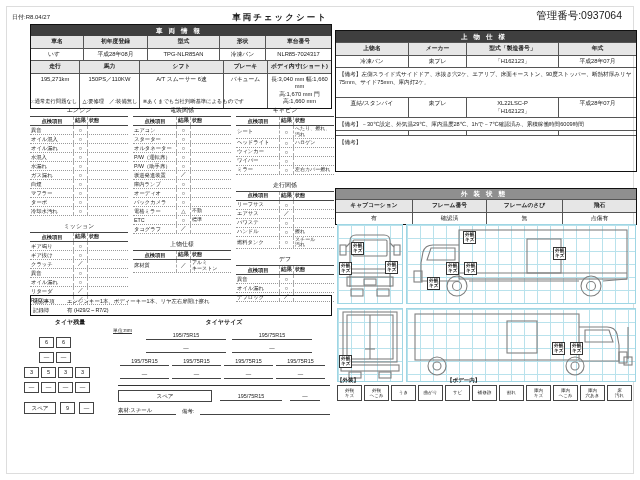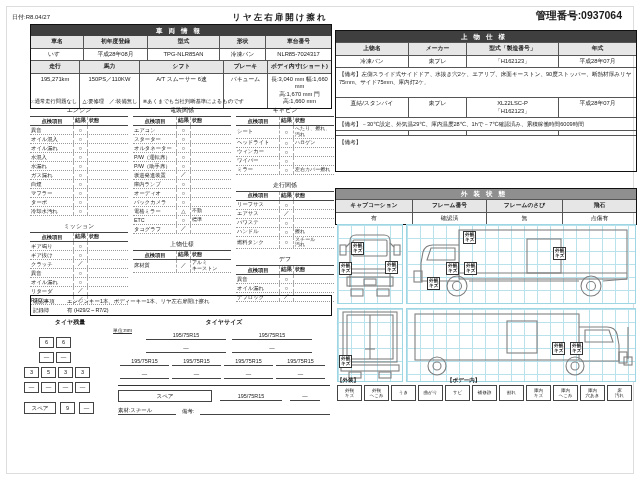--- a/index.html
+++ b/index.html
@@ -1,20 +1,20 @@
 <!DOCTYPE html>
 <html><head>
 <meta charset="utf-8">
 <style>
   html,body{margin:0;padding:0;}
   body{width:640px;height:480px;background:#fff;font-family:"Liberation Sans","DejaVu Sans",sans-serif;color:#1a1a1a;position:relative;overflow:hidden;}
   .frame{position:absolute;inset:6px;border:1px solid #ddd;pointer-events:none;}
   .hdr-date{position:absolute;left:12px;top:13px;font-size:6px;}
   .hdr-title{position:absolute;left:0;right:80px;top:12px;text-align:center;font-size:8.5px;font-weight:bold;letter-spacing:2px;}
-  .hdr-no{position:absolute;right:18px;top:9px;font-size:10.5px;font-weight:bold;}
+  .hdr-no{position:absolute;right:18px;top:9px;font-size:10.5px;font-weight:normal;}
 
   .bar{color:#fff;text-align:center;font-weight:bold;font-size:6.5px;letter-spacing:6px;line-height:11px;height:11px;}
   .bar.dark{background:#3f3f3f;}
   .bar.gray{background:#8f8f8f;height:10px;line-height:10px;}
 
   
   .vi{position:absolute;left:30px;top:24px;width:302px;border:1.5px solid #111;box-sizing:border-box;background:#fff;}
   .vi-row{display:grid;}
   .vi-row.g1{grid-template-columns:52px 64px 72px 46px auto;}
   .vi-row.g2{grid-template-columns:48px 60px 84px 44px auto;}
@@ -107,21 +107,21 @@
   .leg-body{position:absolute;left:447px;top:377px;font-size:5.5px;font-weight:bold;}
   .chips{position:absolute;left:337px;top:385px;width:300px;display:flex;gap:2px;}
   .chip{display:flex;align-items:center;justify-content:center;width:25px;height:16px;border:1px solid #444;background:#fff;font-size:4.6px;line-height:1.15;text-align:center;white-space:pre-line;box-sizing:border-box;}
 </style>
 </head>
 <body>
 
 <div class="frame"></div>
 
 <div class="hdr-date">日付:R8.04/27</div>
-<div class="hdr-title">リヤ左右扉開け擦れ</div>
+<div class="hdr-title">車両チェックシート</div>
 <div class="hdr-no">管理番号:0937064</div>
 
 <div class="vi">
   <div class="bar dark">車両情報</div>
   <div class="vi-row g1">
       <span class="vi-h">車名</span>
       <span class="vi-h">初年度登録</span>
       <span class="vi-h">型式</span>
       <span class="vi-h">形状</span>
       <span class="vi-h">車台番号</span>

